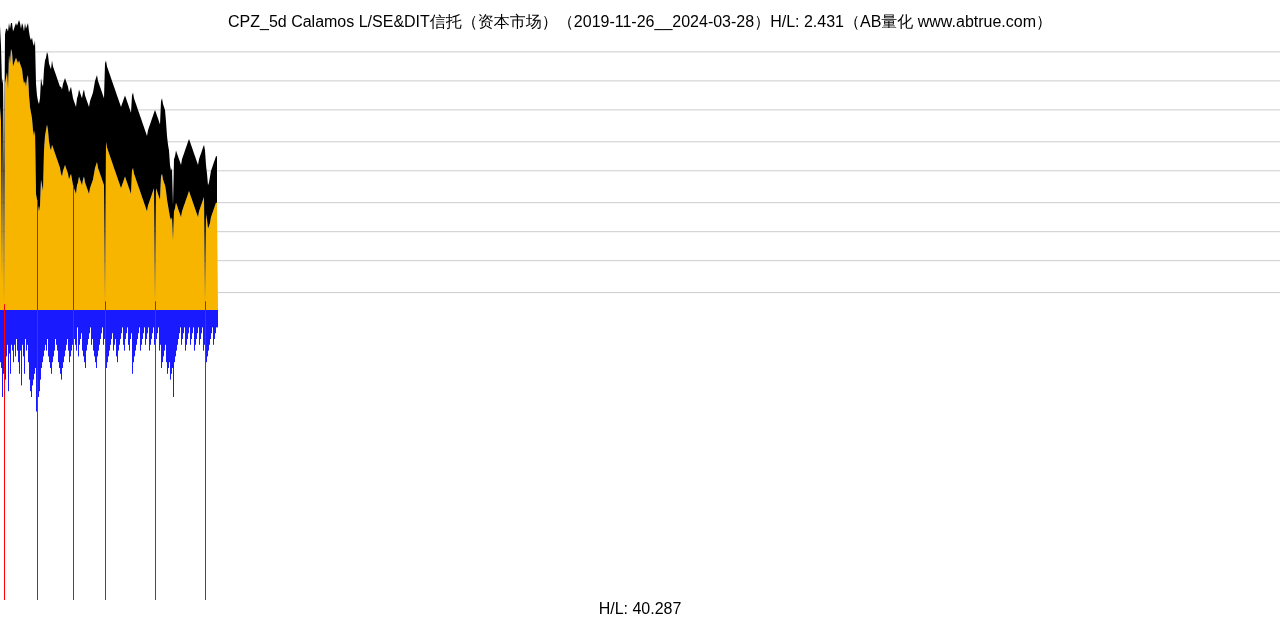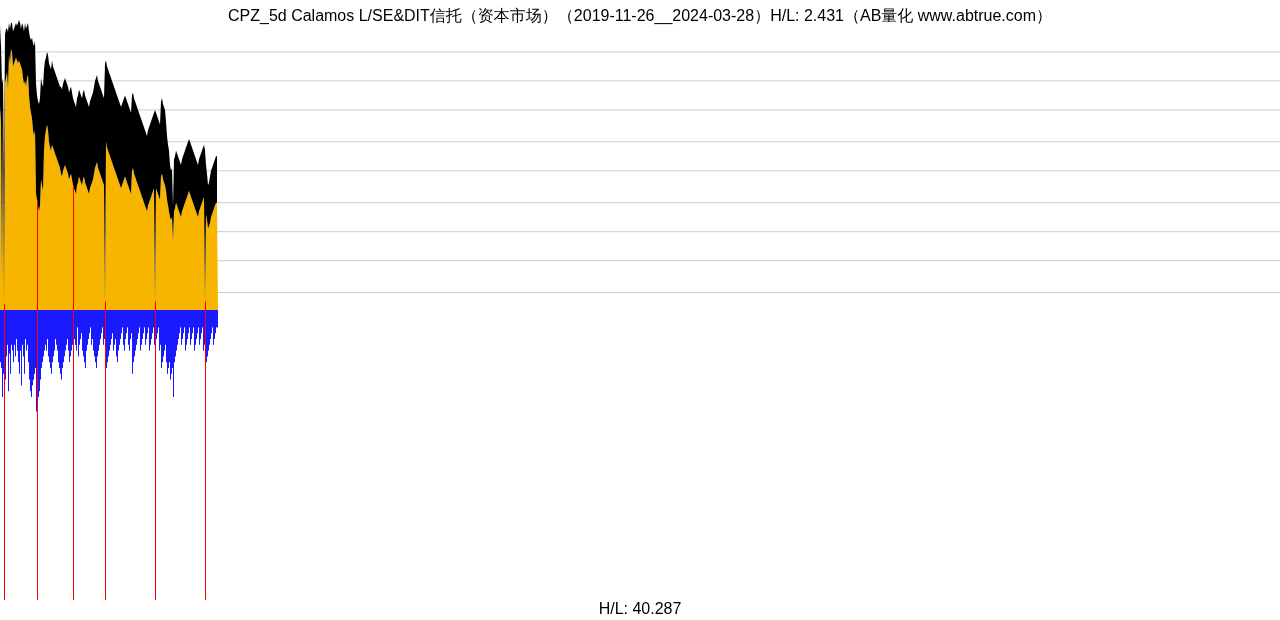--- a/index.html
+++ b/index.html
@@ -9,21 +9,21 @@
     height: 620px;
     background: #ffffff;
     font-family: "Microsoft YaHei", "PingFang SC", Arial, sans-serif;
     overflow: hidden;
   }
   .title {
     width: 100%;
     text-align: center;
     font-size: 16px;
     color: #000;
-    padding-top: 6px;
+    padding-top: 12px;
     height: 22px;
   }
   .chart-upper {
     position: absolute;
     top: 20px;
     left: 0;
     width: 1280px;
     height: 290px;   
   }
   .chart-lower {

